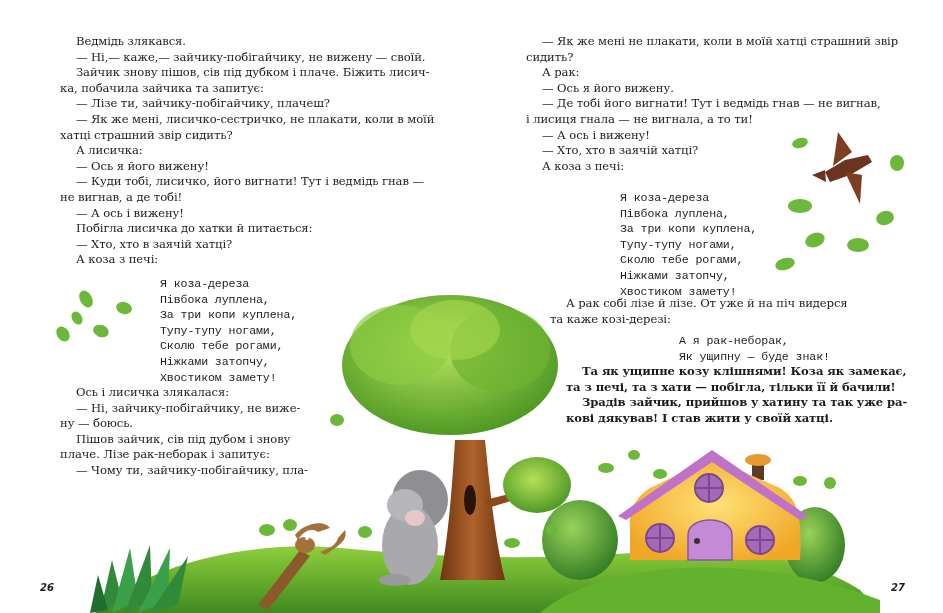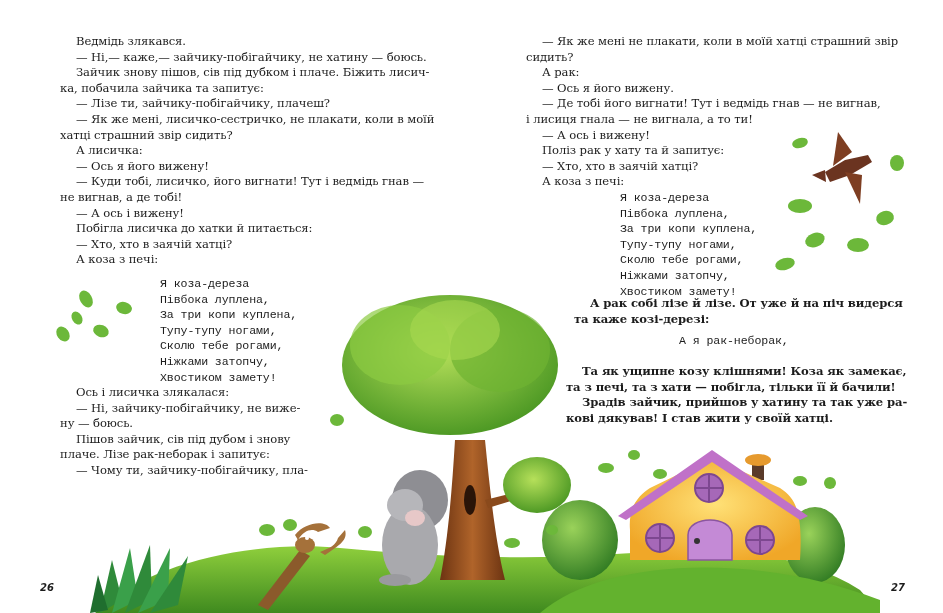--- a/index.html
+++ b/index.html
@@ -146,21 +146,21 @@
     <ellipse cx="660" cy="474" rx="7" ry="5"></ellipse>
     <ellipse cx="634" cy="455" rx="6" ry="5"></ellipse>
     <ellipse cx="800" cy="481" rx="7" ry="5"></ellipse>
     <ellipse cx="830" cy="483" rx="6" ry="6"></ellipse>
   </g>
 </svg>
 
 <div class="page left">
   <div class="text-block" style="left:60px;top:34px;width:380px;">
     <p class="ind">Ведмідь злякався.</p>
-    <p class="ind">— Ні,— каже,— зайчику-побігайчику, не хатину — боюсь.</p>
+    <p class="ind">— Ні,— каже,— зайчику-побігайчику, не вижену — своїй.</p>
     <p class="ind">Зайчик знову пішов, сів під дубком і плаче. Біжить лисич-</p>
     <p>ка, побачила зайчика та запитує:</p>
     <p class="ind">— Лізе ти, зайчику-побігайчику, плачеш?</p>
     <p class="ind">— Як же мені, лисичко-сестричко, не плакати, коли в моїй</p>
     <p>хатці страшний звір сидить?</p>
     <p class="ind">А лисичка:</p>
     <p class="ind">— Ось я його вижену!</p>
     <p class="ind">— Куди тобі, лисичко, його вигнати! Тут і ведмідь гнав —</p>
     <p>не вигнав, а де тобі!</p>
     <p class="ind">— А ось і вижену!</p>
@@ -193,42 +193,42 @@
 
 <div class="page right">
   <div class="text-block" style="left:35px;top:34px;width:400px;margin-left:20px;">
     <p class="ind">— Як же мені не плакати, коли в моїй хатці страшний звір</p>
     <p>сидить?</p>
     <p class="ind">А рак:</p>
     <p class="ind">— Ось я його вижену.</p>
     <p class="ind">— Де тобі його вигнати! Тут і ведмідь гнав — не вигнав,</p>
     <p>і лисиця гнала — не вигнала, а то ти!</p>
     <p class="ind">— А ось і вижену!</p>
-    <p class="ind">Поліз рак у хату та й запитує:</p>
     <p class="ind">— Хто, хто в заячій хатці?</p>
     <p class="ind">А коза з печі:</p>
   </div>
 
   <div class="text-block poem" style="left:149px;top:190px;">
     <p>Я коза-дереза</p>
     <p>Півбока луплена,</p>
     <p>За три копи куплена,</p>
     <p>Тупу-тупу ногами,</p>
     <p>Сколю тебе рогами,</p>
     <p>Ніжками затопчу,</p>
     <p>Хвостиком замету!</p>
   </div>
 
-  <div class="text-block" style="left:103px;top:296px;width:340px;font-weight:bold;">
+  <div class="text-block" style="left:79px;top:296px;width:340px;">
     <p class="ind">А рак собі лізе й лізе. От уже й на піч видерся</p>
     <p>та каже козі-дерезі:</p>
   </div>
 
   <div class="text-block poem" style="left:208px;top:333px;">
     <p>А я рак-неборак,</p>
+    <p style="padding-left:0;">Як ущипну — буде знак!</p>
   </div>
 
   <div class="text-block" style="left:95px;top:364px;width:340px;font-weight:bold;">
     <p class="ind">Та як ущипне козу клішнями! Коза як замекає,</p>
     <p>та з печі, та з хати — побігла, тільки її й бачили!</p>
     <p class="ind">Зрадів зайчик, прийшов у хатину та так уже ра-</p>
     <p>кові дякував! І став жити у своїй хатці.</p>
   </div>
 
   <div class="page-num" style="left:420px;top:582px;">27</div>

